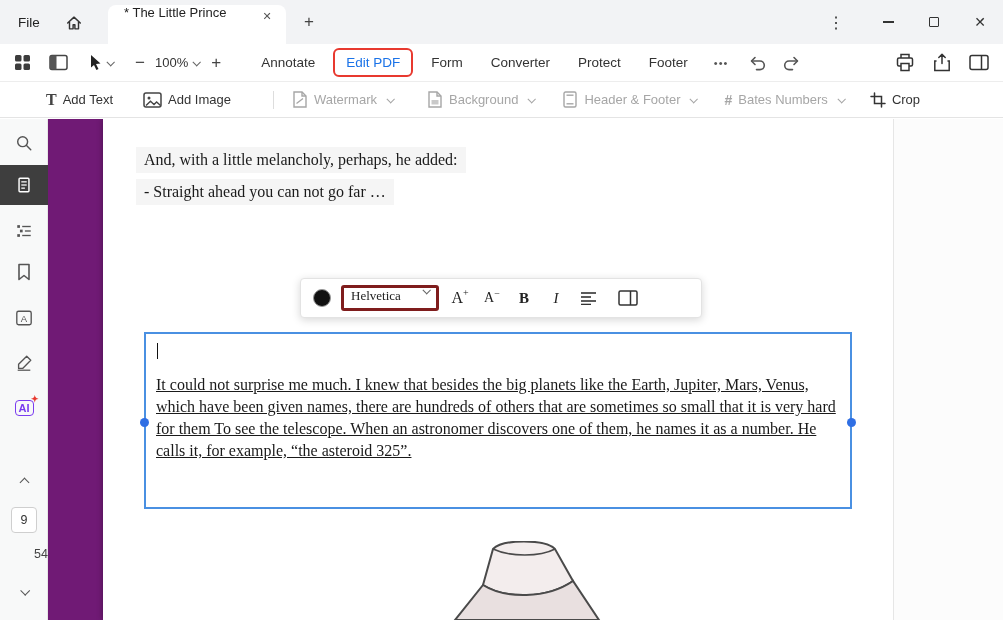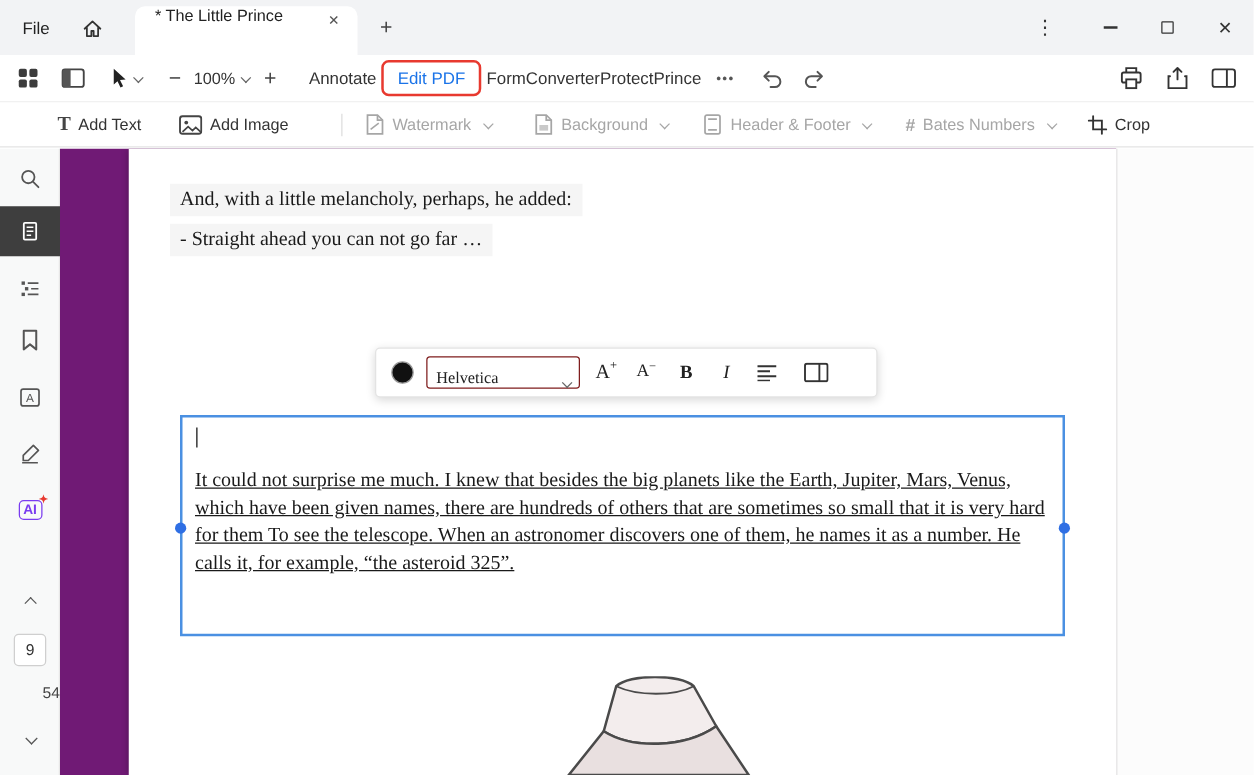--- a/index.html
+++ b/index.html
@@ -20,21 +20,21 @@
   .kebab { font-size:16px; margin-right:6px; }
   .min-glyph { display:block; width:11px; height:1.5px; background:#333; }
   .max-glyph { display:block; width:10px; height:10px; border:1.3px solid #333; border-radius:1px; }
 
   
   .main-toolbar { position:absolute; top:44px; left:0; right:0; height:38px; background:#fff; border-bottom:1px solid #ededed; display:flex; align-items:center; padding:0 14px; }
   .tool-ic { display:flex; align-items:center; justify-content:center; }
   .chev { display:inline-block; width:6px; height:6px; border-right:1.5px solid currentColor; border-bottom:1.5px solid currentColor; transform:rotate(45deg) translateY(-1px); }
   .chev-up { transform:rotate(-135deg); }
   .zoom-text { font-size:13px; color:#333; margin:0 5px 0 10px; }
-  .nav-tab { font-size:13.5px; color:#333; margin:0 0; white-space:nowrap; }
+  .nav-tab { font-size:13.5px; color:#333; margin:0 14px; white-space:nowrap; }
   .tab-editpdf { color:#1a73e8; border:2px solid #e8392f; border-radius:6px; padding:5px 11px; margin:0 4px; }
   .more-dots { font-size:11px; color:#555; letter-spacing:1px; margin:0 12px; }
   .mt-spacer { flex:1; }
   .mt-right { display:flex; align-items:center; gap:17px; }
 
   
   .edit-toolbar { position:absolute; top:82px; left:0; right:0; height:36px; background:#fff; border-bottom:1px solid #e4e4e4; display:flex; align-items:center; padding:0 0 0 46px; font-size:13px; }
   .et-item { display:flex; align-items:center; gap:6px; white-space:nowrap; }
   .et-enabled { color:#333; }
   .et-disabled { color:#a6a6a6; }
@@ -56,21 +56,21 @@
 
   
   .canvas { position:absolute; left:48px; top:0; bottom:0; width:845px; background:#701a75; overflow:hidden; }
   .right-strip { position:absolute; left:893px; top:0; bottom:0; right:0; background:#fcfcfc; border-left:1px solid #e6e6e6; }
   .page { position:absolute; left:55px; top:0; width:790px; height:501px; background:#fff; box-shadow:0 0 6px rgba(0,0,0,.35); }
   .doc-line { position:absolute; font-family:"Liberation Serif",serif; font-size:16px; color:#1a1a1a; background:#f5f5f5; padding:4px 8px; white-space:nowrap; }
 
   
   .format-bar { position:absolute; left:197px; top:159px; width:402px; height:40px; background:#fff; border:1px solid #e3e3e3; border-radius:4px; box-shadow:0 2px 8px rgba(0,0,0,.16); display:flex; align-items:center; padding:0 12px; gap:10px; }
   .color-dot { width:18px; height:18px; border-radius:50%; background:#111; border:1px solid #999; }
-  .font-select { width:123px; height:26px; border:1px solid #7f1d1d; border-radius:3px; display:flex; align-items:flex-end; padding:0 7px; gap:6px; }
+  .font-select { width:98px; height:26px; border:3px solid #7f1d1d; border-radius:3px; display:flex; align-items:flex-start; padding:0 7px; gap:6px; }
   .font-name { flex:1; font-family:"Liberation Serif",serif; font-size:13px; color:#222; }
   .fb-btn { display:flex; align-items:flex-start; justify-content:center; font-family:"Liberation Serif",serif; color:#222; min-width:22px; }
   .fb-letter { font-size:16px; line-height:1; }
   .fb-sign { font-size:10px; line-height:1; margin-top:-2px; }
   .fb-bold { font-weight:bold; font-size:15px; }
   .fb-italic { font-style:italic; font-size:15px; }
 
   
   .sel-box { position:absolute; left:41px; top:213px; width:708px; height:177px; border:2px solid #4a90e2; padding:7px 10px 0 10px; font-family:"Liberation Serif",serif; font-size:16px; line-height:22px; color:#1a1a1a; }
   .sel-para2 { margin-top:11px;text-decoration:underline; }
@@ -134,21 +134,21 @@
     <div class="tool-ic" style="font-size:17px;color:#444">−</div>
     <span class="zoom-text">100%</span>
     <span class="chev" style="color:#666; margin-right:12px"></span>
     <div class="tool-ic" style="font-size:17px;color:#444;margin-right:26px">+</div>
 
     <span class="nav-tab">Annotate</span>
     <span class="nav-tab tab-editpdf">Edit PDF</span>
     <span class="nav-tab">Form</span>
     <span class="nav-tab">Converter</span>
     <span class="nav-tab">Protect</span>
-    <span class="nav-tab">Prince</span>
+    <span class="nav-tab">Footer</span>
     <span class="more-dots">•••</span>
 
     <div class="tool-ic" style="margin:0 9px">
       <svg width="18" height="16" viewBox="0 0 18 16">
           <path d="M6 2.5 L2.5 6 L6 9.5" fill="none" stroke="#555" stroke-width="1.6" stroke-linecap="round" stroke-linejoin="round"></path>
           <path d="M3 6 h8 a4.3 4.3 0 0 1 0 8.6 H7.5" fill="none" stroke="#555" stroke-width="1.6" stroke-linecap="round"></path>
         </svg>
     </div>
     <div class="tool-ic" style="margin:0 6px">
       <svg width="18" height="16" viewBox="0 0 18 16">

